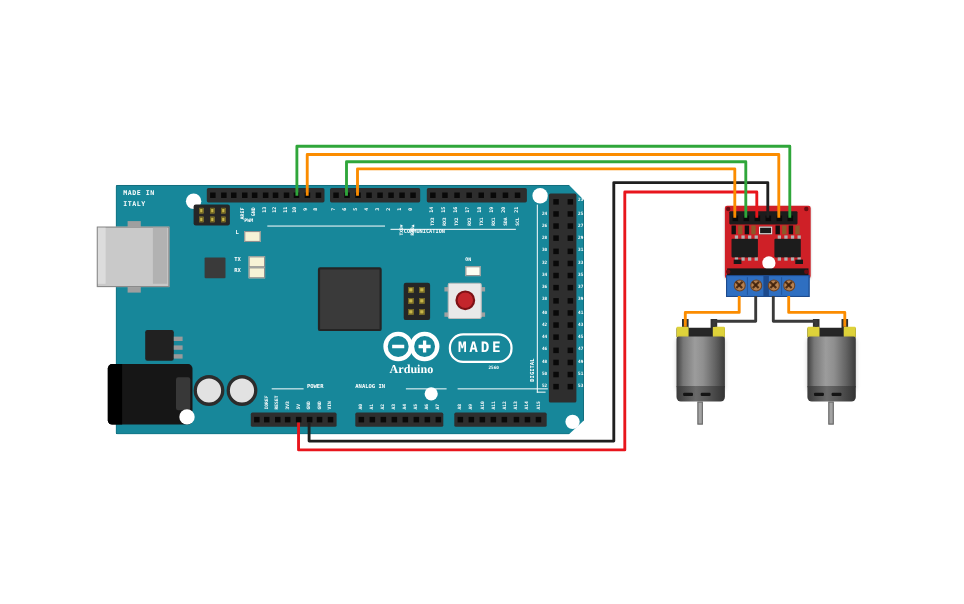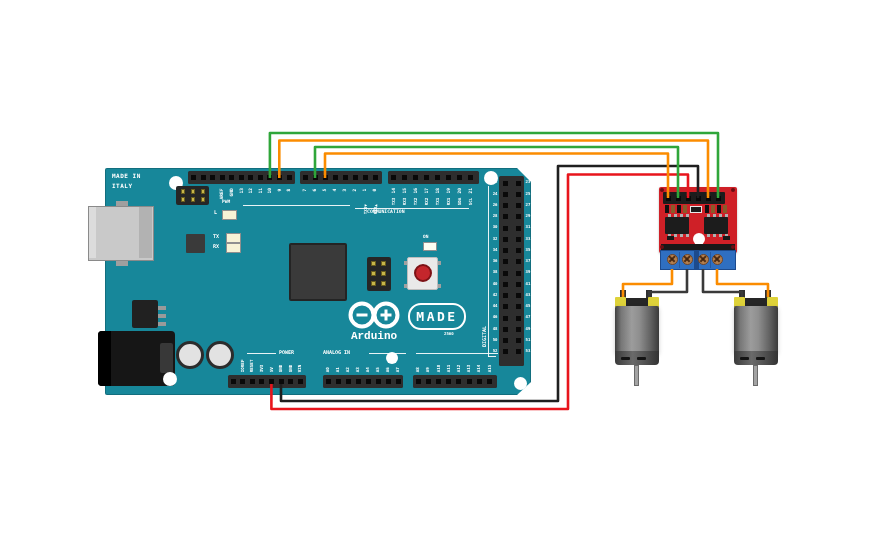--- a/index.html
+++ b/index.html
@@ -71,21 +71,21 @@
   <div class="line" style="left:355px;top:207.5px;width:114px;height:1.2px"></div>
   <div class="silk" style="left:367px;top:209.5px;font-size:4.8px">COMMUNICATION</div>
 
   <svg width="58" height="30" viewBox="0 0 58 30" style="left:346px;top:300px">
     <circle cx="16" cy="15" r="11.5" fill="none" stroke="#fff" stroke-width="4"></circle>
     <circle cx="40" cy="15" r="11.5" fill="none" stroke="#fff" stroke-width="4"></circle>
     <line x1="10.5" y1="15" x2="21.5" y2="15" stroke="#fff" stroke-width="3"></line>
     <line x1="34.5" y1="15" x2="45.5" y2="15" stroke="#fff" stroke-width="3"></line>
     <line x1="40" y1="9.5" x2="40" y2="20.5" stroke="#fff" stroke-width="3"></line>
   </svg>
-  <div class="silk" style="left:342px;top:331px;width:64px;text-align:center;font-size:11px;font-family:Liberation Mono, monospace">Arduino</div>
+  <div class="silk" style="left:342px;top:331px;width:64px;text-align:center;font-size:11px;font-family:Liberation Serif, serif">Arduino</div>
   <div class="abs" style="left:408px;top:303px;width:58px;height:27px;border:2.5px solid #fff;border-radius:13px;box-sizing:border-box;display:flex;align-items:center;justify-content:center">
        <span class="silk" style="position:static;font-size:13px;letter-spacing:2.5px">MADE</span>
     </div>
   <div class="silk" style="left:444px;top:332px;font-size:4px">2560</div>
 
   <div class="line" style="left:488px;top:186px;width:1.2px;height:171px"></div>
   <div class="line" style="left:488px;top:356px;width:8px;height:1.2px"></div>
 
   <div class="line" style="left:247px;top:353px;width:29px;height:1.2px"></div>
   <div class="silk" style="left:279px;top:350px;font-size:5px">POWER</div>

